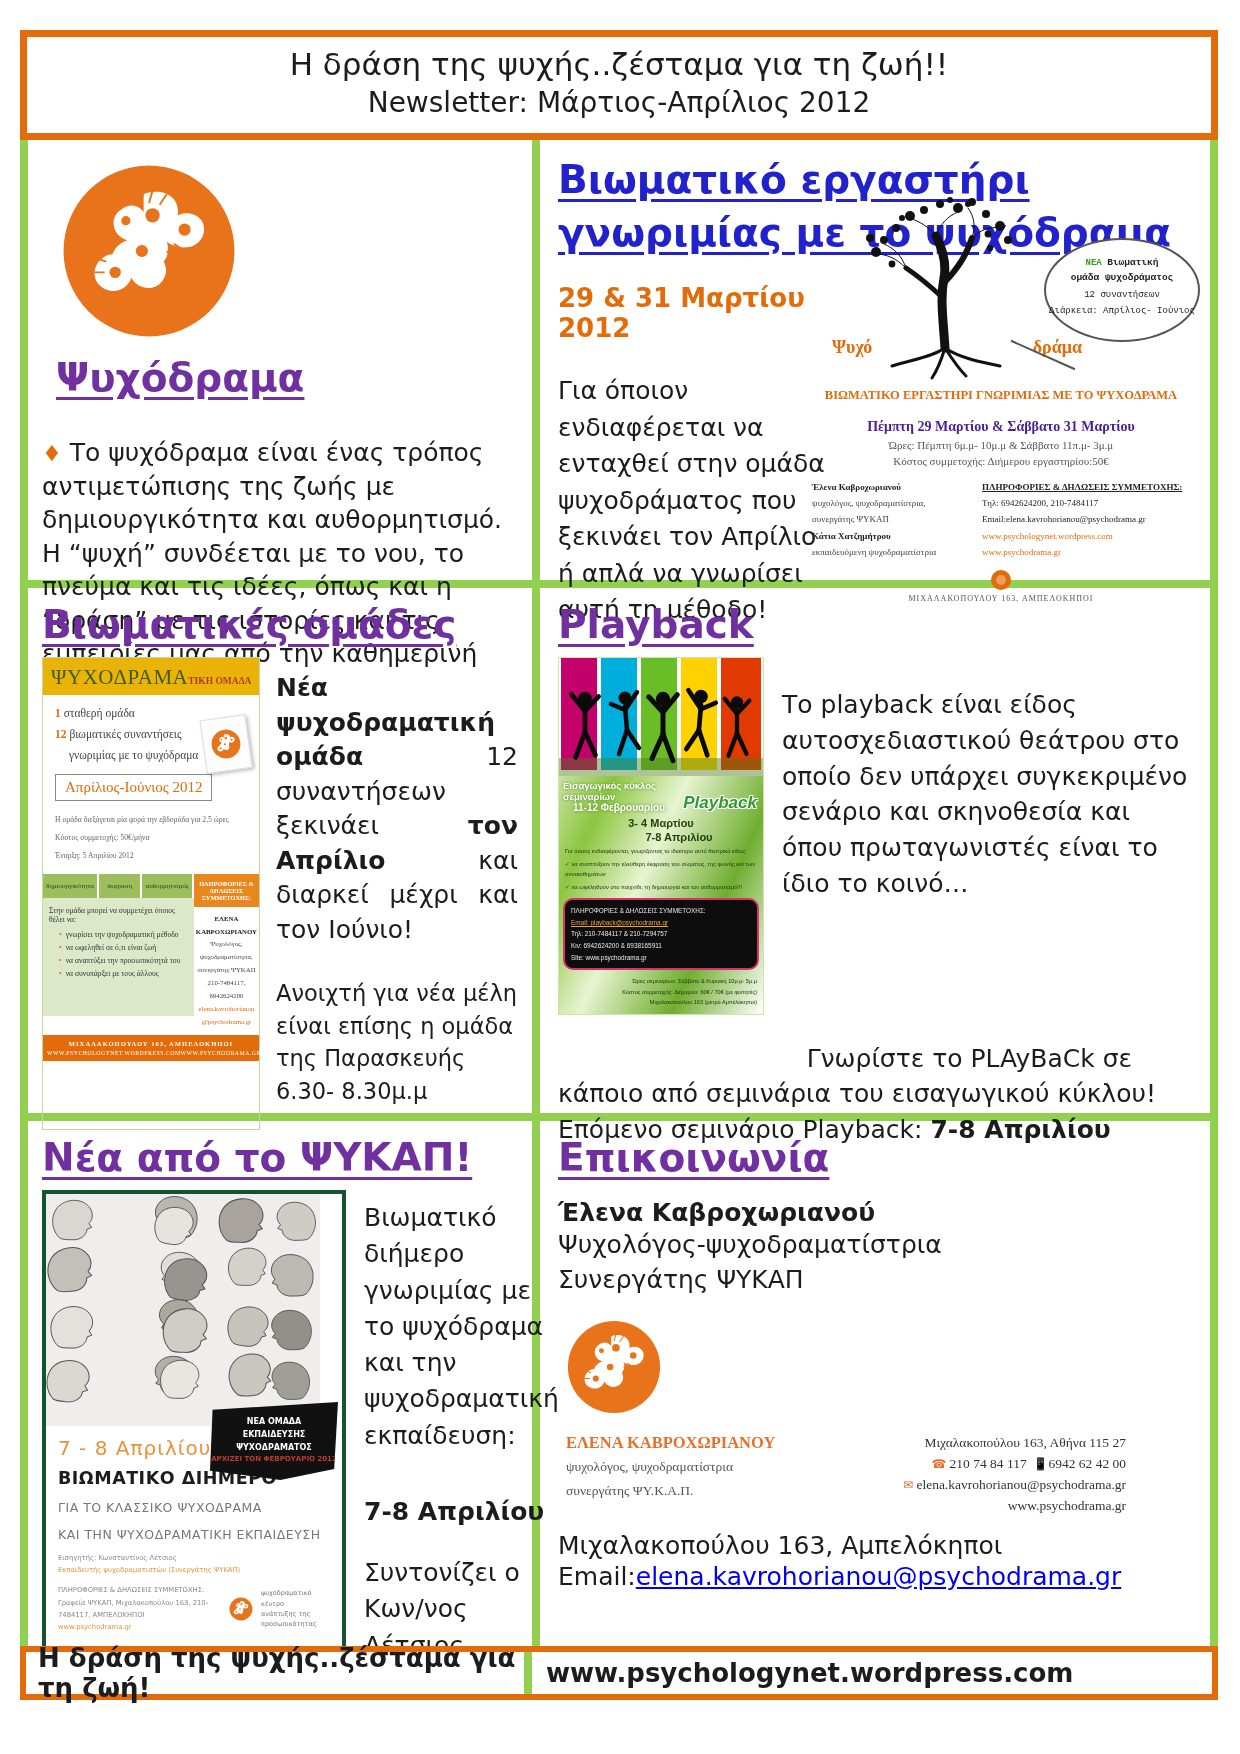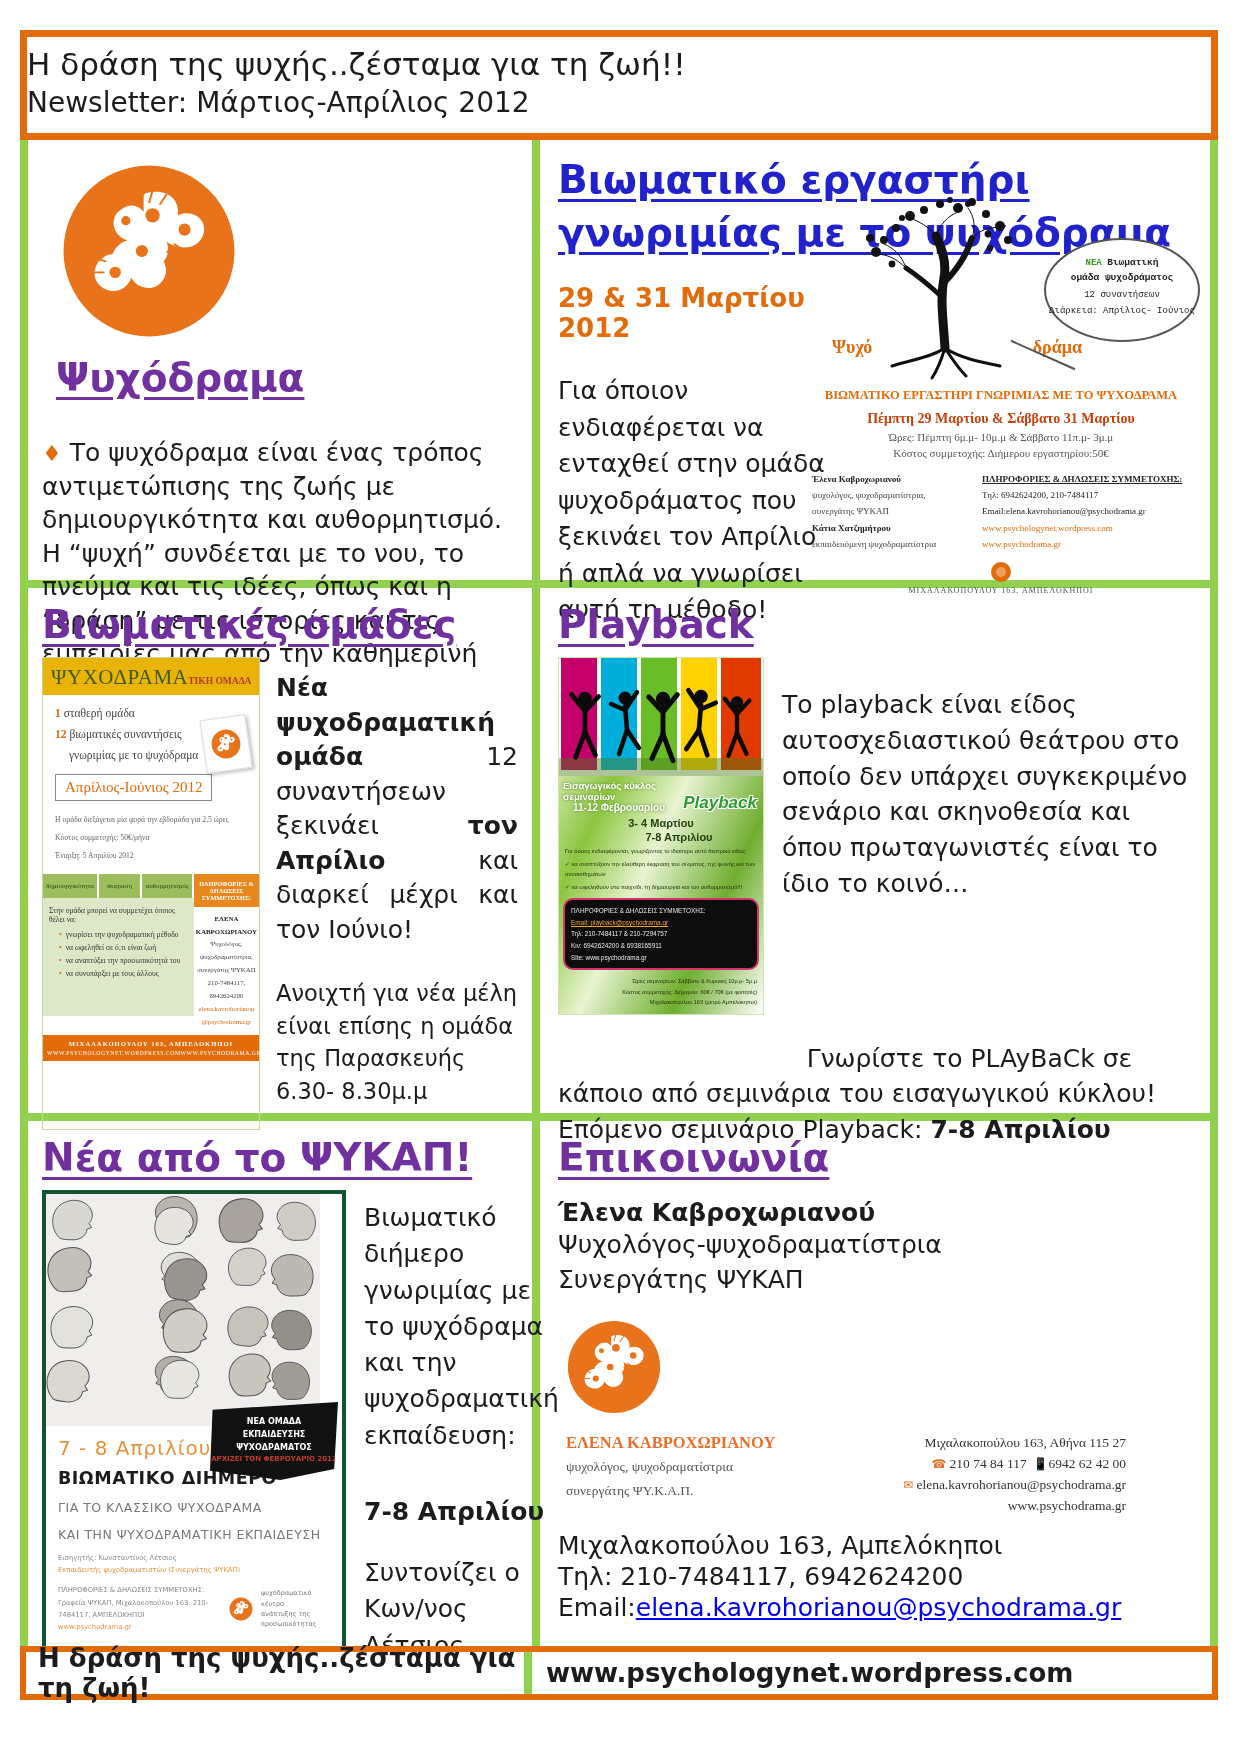--- a/index.html
+++ b/index.html
@@ -11,21 +11,21 @@
   }
   *{box-sizing:border-box;}
   html,body{margin:0;padding:0;}
   body{
     width:1240px;height:1754px;position:relative;background:#fff;
     font-family:"DejaVu Sans","Liberation Sans",sans-serif;color:var(--ink);
   }
   
   .hdr{
     position:absolute;left:20px;top:30px;width:1198px;height:110px;
-    border:7px solid var(--orange);background:#fff;
+    border:7px solid var(--orange);background:#fff;text-align:center;
   }
   .hdr .t1{font-size:31px;margin-top:9px;}
   .hdr .t2{font-size:28px;margin-top:4px;}
   
   .grid{
     position:absolute;left:20px;top:140px;width:1198px;height:1506px;
     border-left:8px solid var(--green);border-right:8px solid var(--green);
     background:#fff;
   }
   .row{display:flex;width:100%;}
@@ -56,21 +56,21 @@
          color:var(--orange);font-weight:bold;font-size:18px;font-family:"Liberation Serif",serif;}
   .bubble{
     position:absolute;right:0;top:50px;width:156px;height:104px;border:2px solid #555;border-radius:50%;
     background:#fff;text-align:center;padding-top:16px;font-size:9px;line-height:1.5;color:#222;
     font-family:Liberation Mono, monospace;
   }
   .bubble .nea{color:#3f9b1f;font-weight:bold;}
   .bubble b{font-size:9.5px;}
   .bubble .tail{position:absolute;left:-38px;bottom:-16px;width:70px;height:2px;background:#555;transform:rotate(24deg);}
   .fl-title{color:var(--orange);font-weight:bold;font-size:12.5px;text-align:center;margin-top:4px;}
-  .fl-when{font-weight:bold;font-size:14px;text-align:center;margin-top:8px;color:#c2410c;}
+  .fl-when{font-weight:bold;font-size:14px;text-align:center;margin-top:16px;color:#4c1d95;}
   .fl-tiny{font-size:11px;text-align:center;color:#555;margin-top:4px;}
   .fl-cols{display:flex;margin-top:12px;padding:0 10px;}
   .fl-colL{width:45%;font-size:9px;color:#444;line-height:1.8;}
   .fl-colL .nm{font-weight:bold;color:#222;}
   .fl-colR{width:55%;font-size:9px;line-height:1.8;}
   .fl-colR .hd{font-weight:bold;text-decoration:underline;color:#222;}
   .fl-colR .site{color:var(--orange);}
   .fl-dot{width:20px;height:20px;border-radius:50%;background:var(--orange);margin:10px auto 4px auto;position:relative;}
   .fl-dot:after{content:"";position:absolute;inset:5px;border-radius:50%;background:#fff;opacity:.35;}
   .fl-addr{font-size:8px;letter-spacing:1px;text-align:center;color:#555;}
@@ -514,21 +514,20 @@
         </div>
         <div class="cr2">
           <div>Μιχαλακοπούλου 163, Αθήνα 115 27</div>
           <div><span class="ic">☎ </span><span>210 74 84 117</span>&nbsp;&nbsp;<span class="ic">📱</span><span>6942 62 42 00</span></div>
           <div><span class="ic">✉ </span><span>elena.kavrohorianou@psychodrama.gr</span></div>
           <div>www.psychodrama.gr</div>
         </div>
       </div>
 
       <div class="addr">Μιχαλακοπούλου 163, Αμπελόκηποι</div>
-      <div class="addr" style="margin-top:2px">Τηλ: 210-7484117, 6942624200</div>
       <div class="addr email" style="margin-top:2px">
         <span>Email:</span><span class="link">elena.kavrohorianou@psychodrama.gr</span>
       </div>
     </div>
   </div>
 </div>
 
 <div class="pfoot">
   <div class="fl">Η δράση της ψυχής..ζέσταμα για τη ζωή!</div>
   <div class="fr">www.psychologynet.wordpress.com</div>

